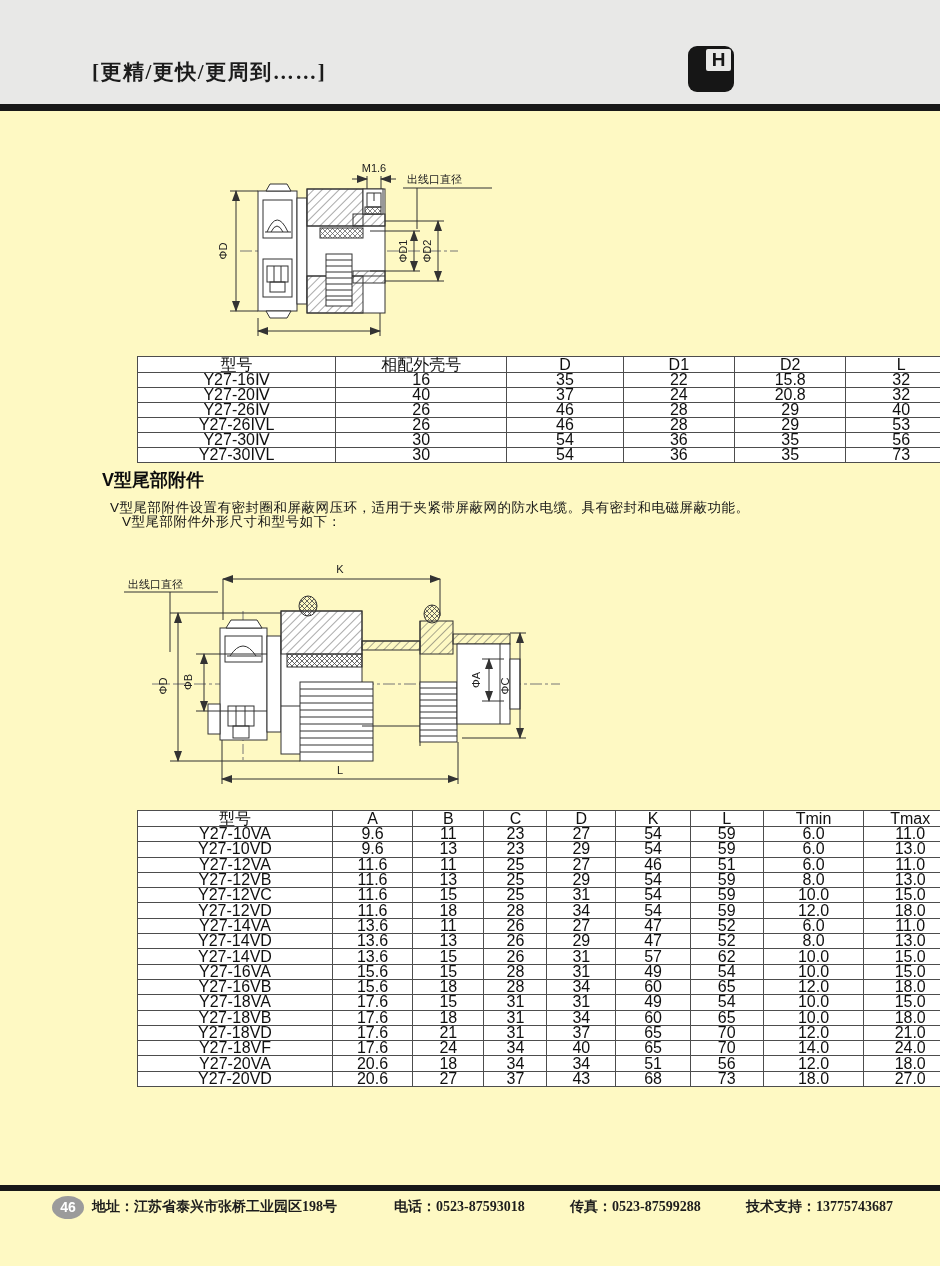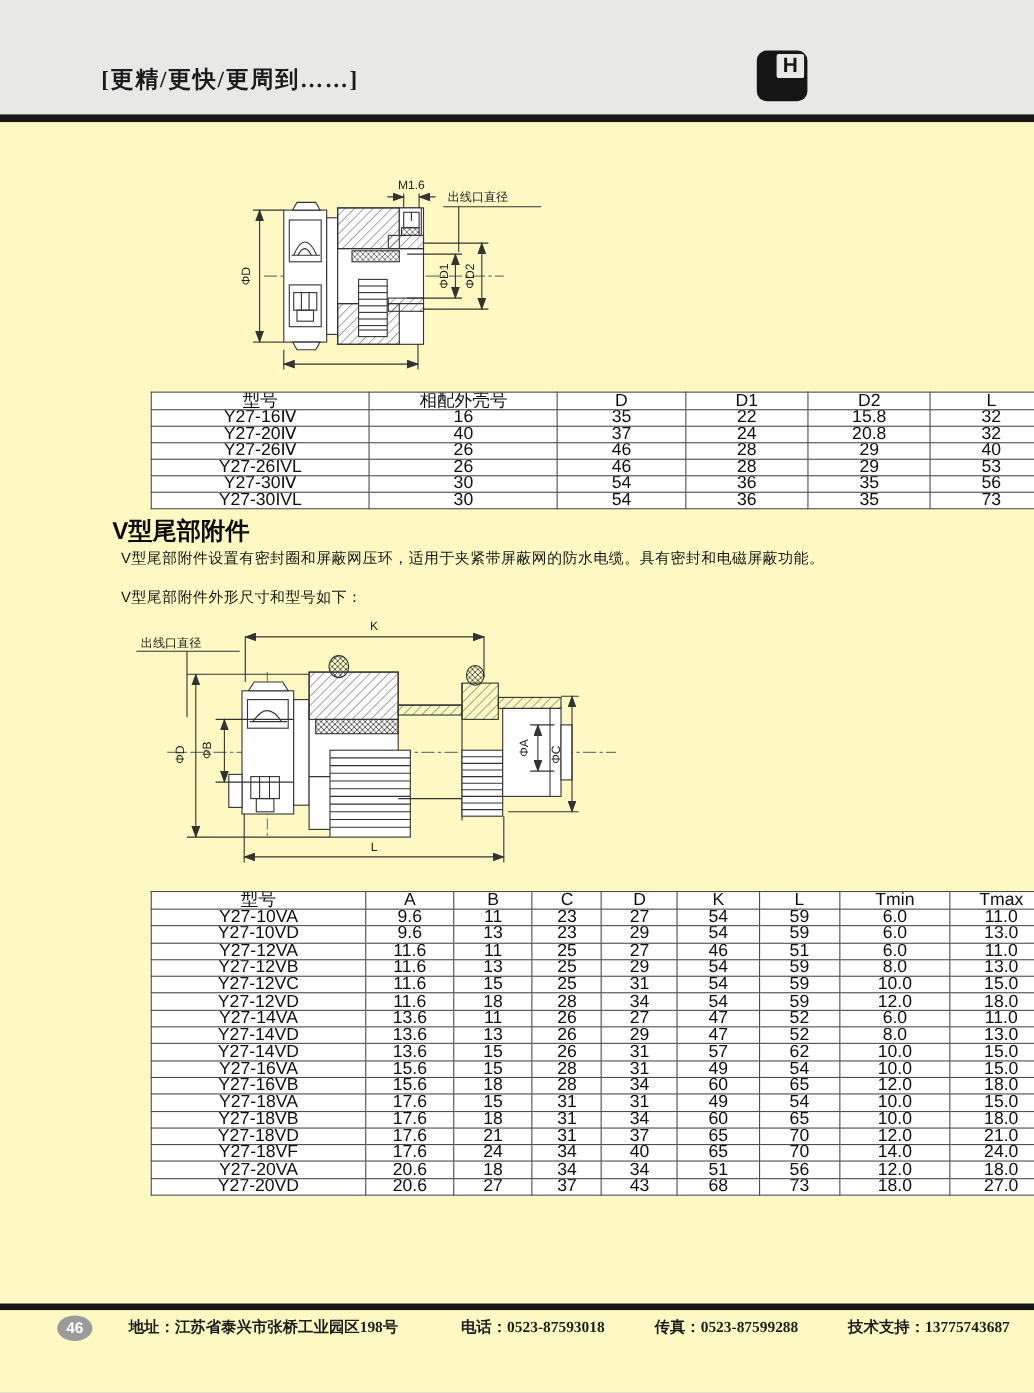--- a/index.html
+++ b/index.html
@@ -22,29 +22,29 @@
   .d2{position:absolute;left:112px;top:556px;}
   svg text{font-family:"Liberation Sans",sans-serif;font-size:11px;fill:#222;}
   
   .tbl{position:absolute;left:105px;width:820px;border-collapse:collapse;table-layout:fixed;
        font-size:16px;color:#101010;background:#fff;margin-left:32px;}
   .tbl th,.tbl td{border:1px solid #4d4d4d;text-align:center;padding:0;font-weight:normal;
        white-space:nowrap;overflow:hidden;}
   #table1{top:356px;} #table1 td{height:14px;line-height:14px;} #table1 th{height:15px;line-height:15px;}
   #table2{top:810px;} #table2 td{height:14.3px;line-height:14px;} #table2 th{height:15px;line-height:15px;}
   
-  .sec-title{position:absolute;left:102px;top:468px;font-size:22px;font-weight:bold;color:#0d0d0d;}
+  .sec-title{position:absolute;left:102px;top:468px;font-size:18px;font-weight:bold;color:#0d0d0d;}
   .para{position:absolute;left:110px;font-size:13.5px;color:#151515;letter-spacing:0.5px;}
-  .p1{top:499px;} .p2{top:534px;}
+  .p1{top:499px;} .p2{top:513px;margin-left:12px;}
   
   .pageno{position:absolute;left:52px;top:1196px;width:32px;height:23px;border-radius:50%;
           background:#9b9b9b;color:#fff;font-size:14px;font-weight:bold;text-align:center;
           line-height:23px;}
   .ft{position:absolute;top:1198px;font-family:"Liberation Serif",serif;font-weight:bold;
-      font-size:14px;color:#1d1d1d;margin-left:25px;}
+      font-size:14px;color:#1d1d1d;}
   .ft-addr{left:92px;} .ft-tel{left:394px;} .ft-fax{left:570px;} .ft-sup{left:746px;}
 </style>
 </head>
 <body>
 
 <div class="page">
 
   <div class="hdr">
     <div class="slogan">[更精/更快/更周到……]</div>
     <div class="brand">

